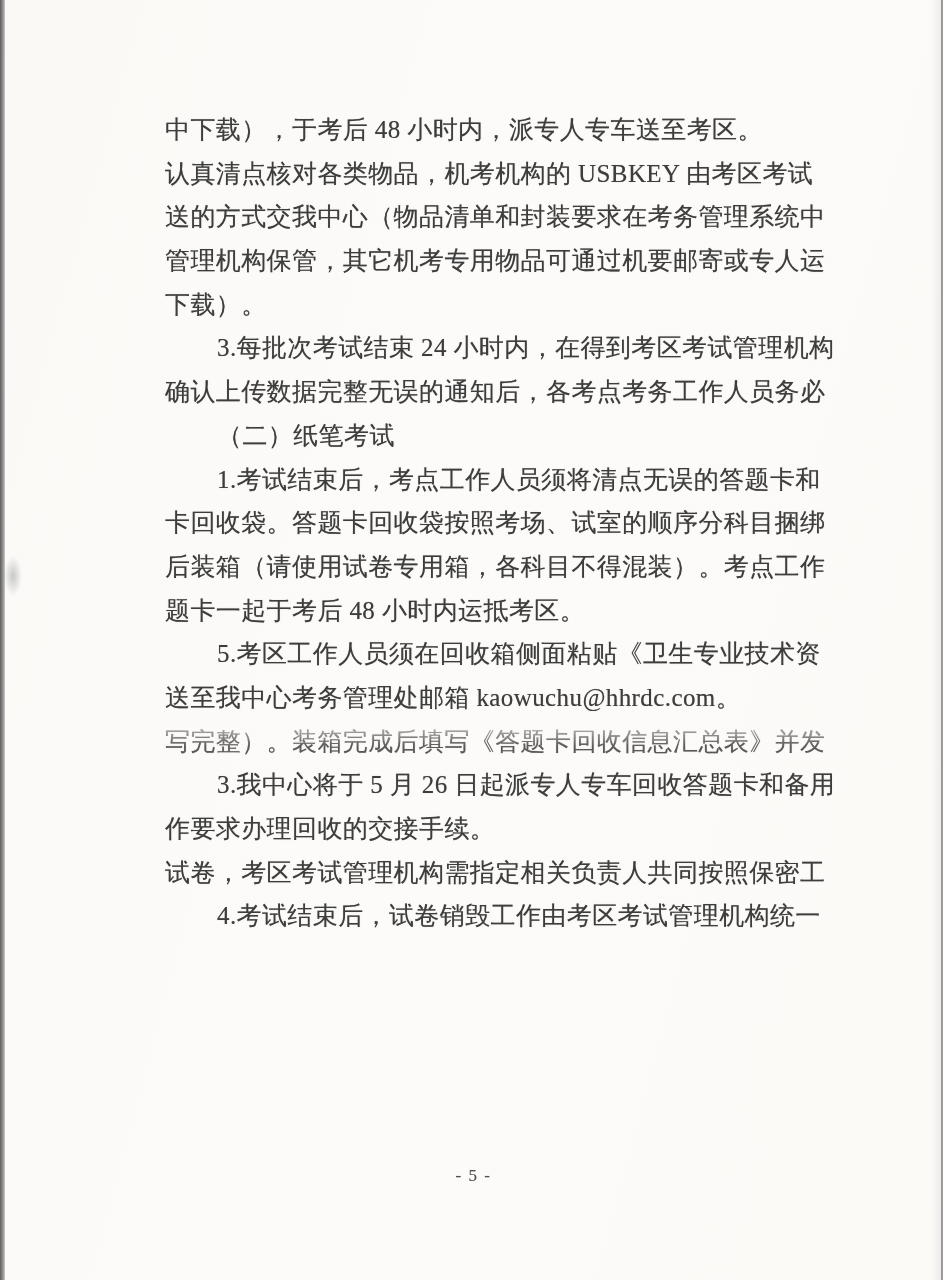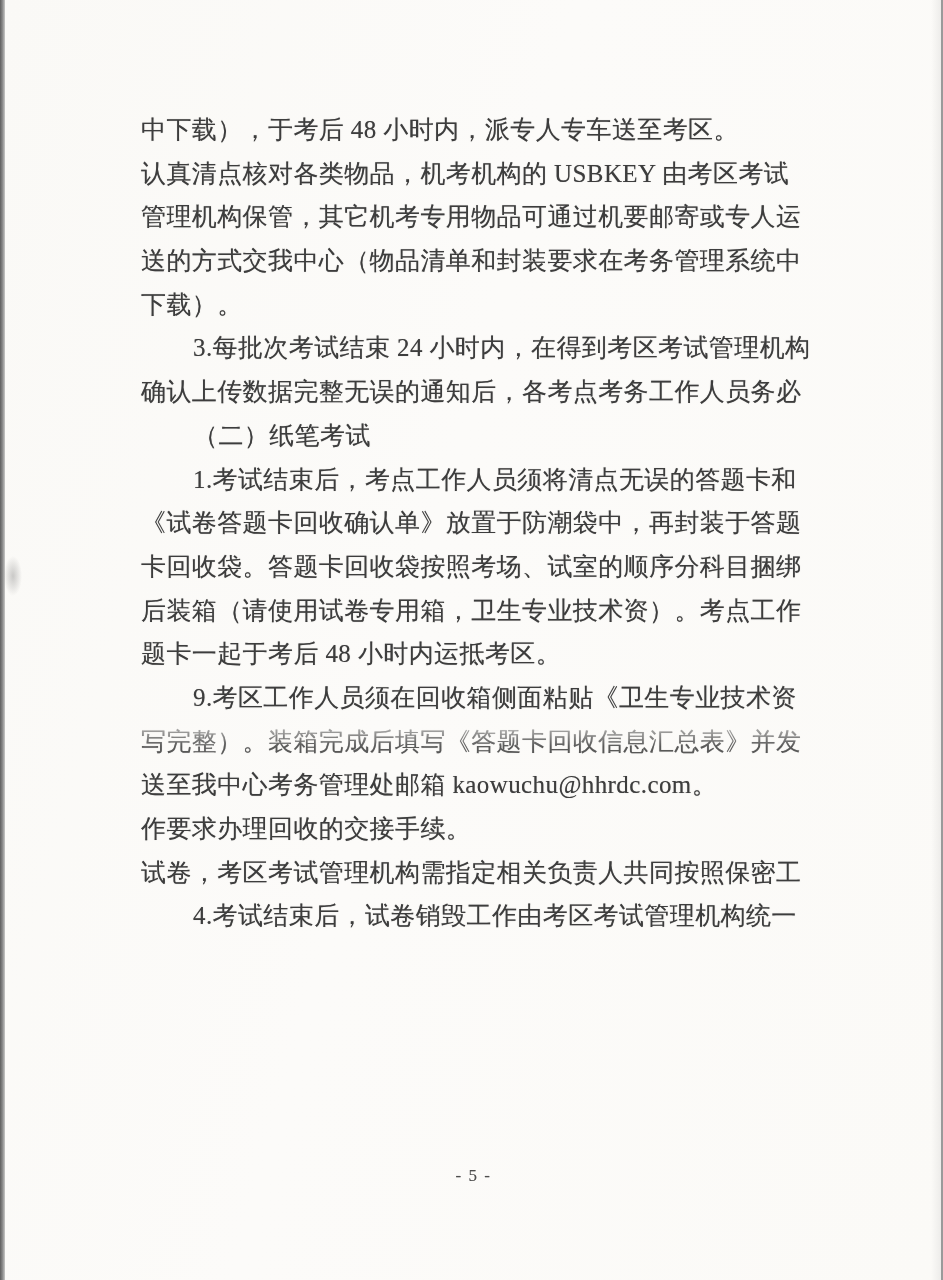--- a/index.html
+++ b/index.html
@@ -33,21 +33,21 @@
   }
   
   .smudge {
     position: absolute;
     left: 4px; top: 556px;
     width: 18px; height: 40px;
     background: radial-gradient(closest-side, rgba(110,110,110,0.35), rgba(110,110,110,0));
   }
   .textblock {
     position: absolute;
-    left: 141px;
+    left: 165px;
     top: 108px;
     width: 700px;
     color: #3d3d3d;
     font-size: 25px;
   }
   .line {
     height: 43.7px;
     line-height: 43.7px;
     white-space: nowrap;
     letter-spacing: 0.4px;
@@ -77,33 +77,33 @@
 <body>
 
 <div class="page">
   <div class="edge-left"></div>
   <div class="edge-right"></div>
   <div class="smudge"></div>
 
   <div class="textblock" id="textblock">
       <div class="line">中下载），于考后 48 小时内，派专人专车送至考区。</div>
       <div class="line">认真清点核对各类物品，机考机构的 USBKEY 由考区考试</div>
+      <div class="line">送的方式交我中心（物品清单和封装要求在考务管理系统中</div>
       <div class="line">管理机构保管，其它机考专用物品可通过机要邮寄或专人运</div>
-      <div class="line">送的方式交我中心（物品清单和封装要求在考务管理系统中</div>
       <div class="line">下载）。</div>
       <div class="line indent">3.每批次考试结束 24 小时内，在得到考区考试管理机构</div>
       <div class="line">确认上传数据完整无误的通知后，各考点考务工作人员务必</div>
       <div class="line indent">（二）纸笔考试</div>
       <div class="line indent">1.考试结束后，考点工作人员须将清点无误的答题卡和</div>
-      <div class="line">《试卷答题卡回收确认单》放置于防潮袋中，再封装于答题</div>
       <div class="line">卡回收袋。答题卡回收袋按照考场、试室的顺序分科目捆绑</div>
-      <div class="line">后装箱（请使用试卷专用箱，卫生专业技术资）。考点工作</div>
+      <div class="line">后装箱（请使用试卷专用箱，各科目不得混装）。考点工作</div>
       <div class="line">题卡一起于考后 48 小时内运抵考区。</div>
-      <div class="line indent">9.考区工作人员须在回收箱侧面粘贴《卫生专业技术资</div>
+      <div class="line indent">5.考区工作人员须在回收箱侧面粘贴《卫生专业技术资</div>
+      <div class="line">送至我中心考务管理处邮箱 kaowuchu@hhrdc.com。</div>
       <div class="line faded">写完整）。装箱完成后填写《答题卡回收信息汇总表》并发</div>
-      <div class="line">送至我中心考务管理处邮箱 kaowuchu@hhrdc.com。</div>
+      <div class="line indent">3.我中心将于 5 月 26 日起派专人专车回收答题卡和备用</div>
       <div class="line">作要求办理回收的交接手续。</div>
       <div class="line">试卷，考区考试管理机构需指定相关负责人共同按照保密工</div>
       <div class="line indent">4.考试结束后，试卷销毁工作由考区考试管理机构统一</div>
     </div>
 
   <div class="footer">- 5 -</div>
 </div>
 
 </body></html>

